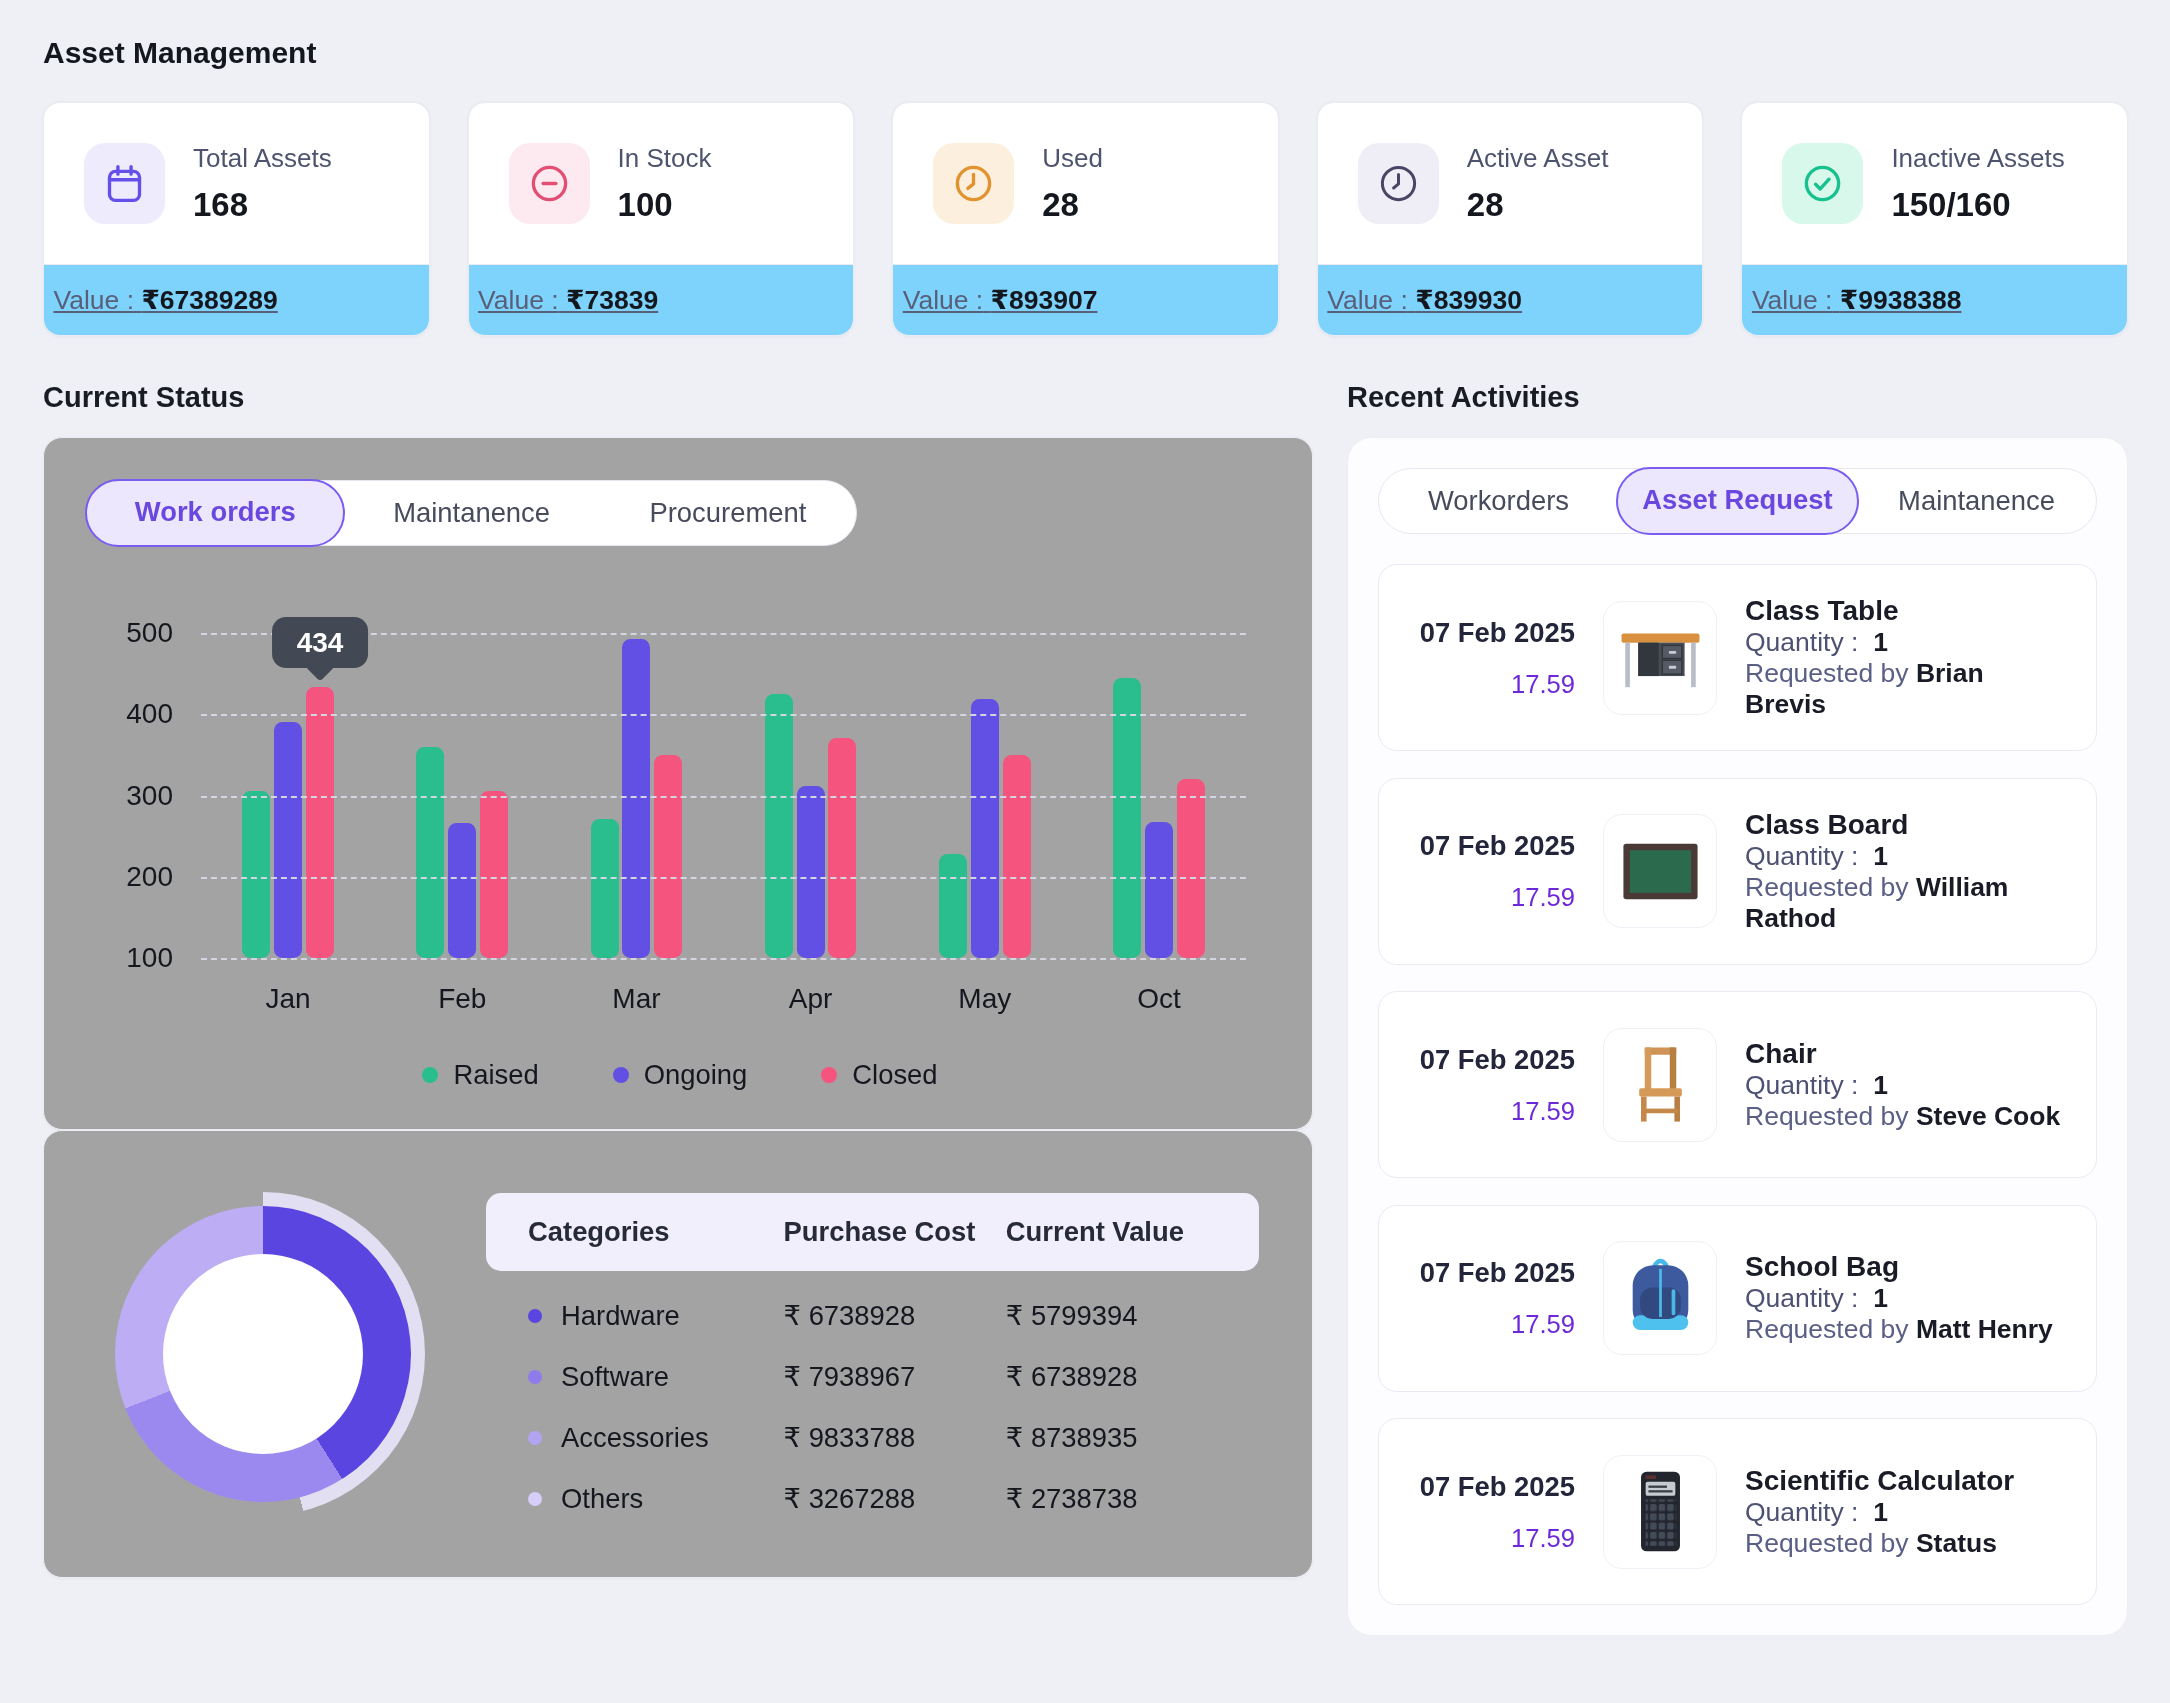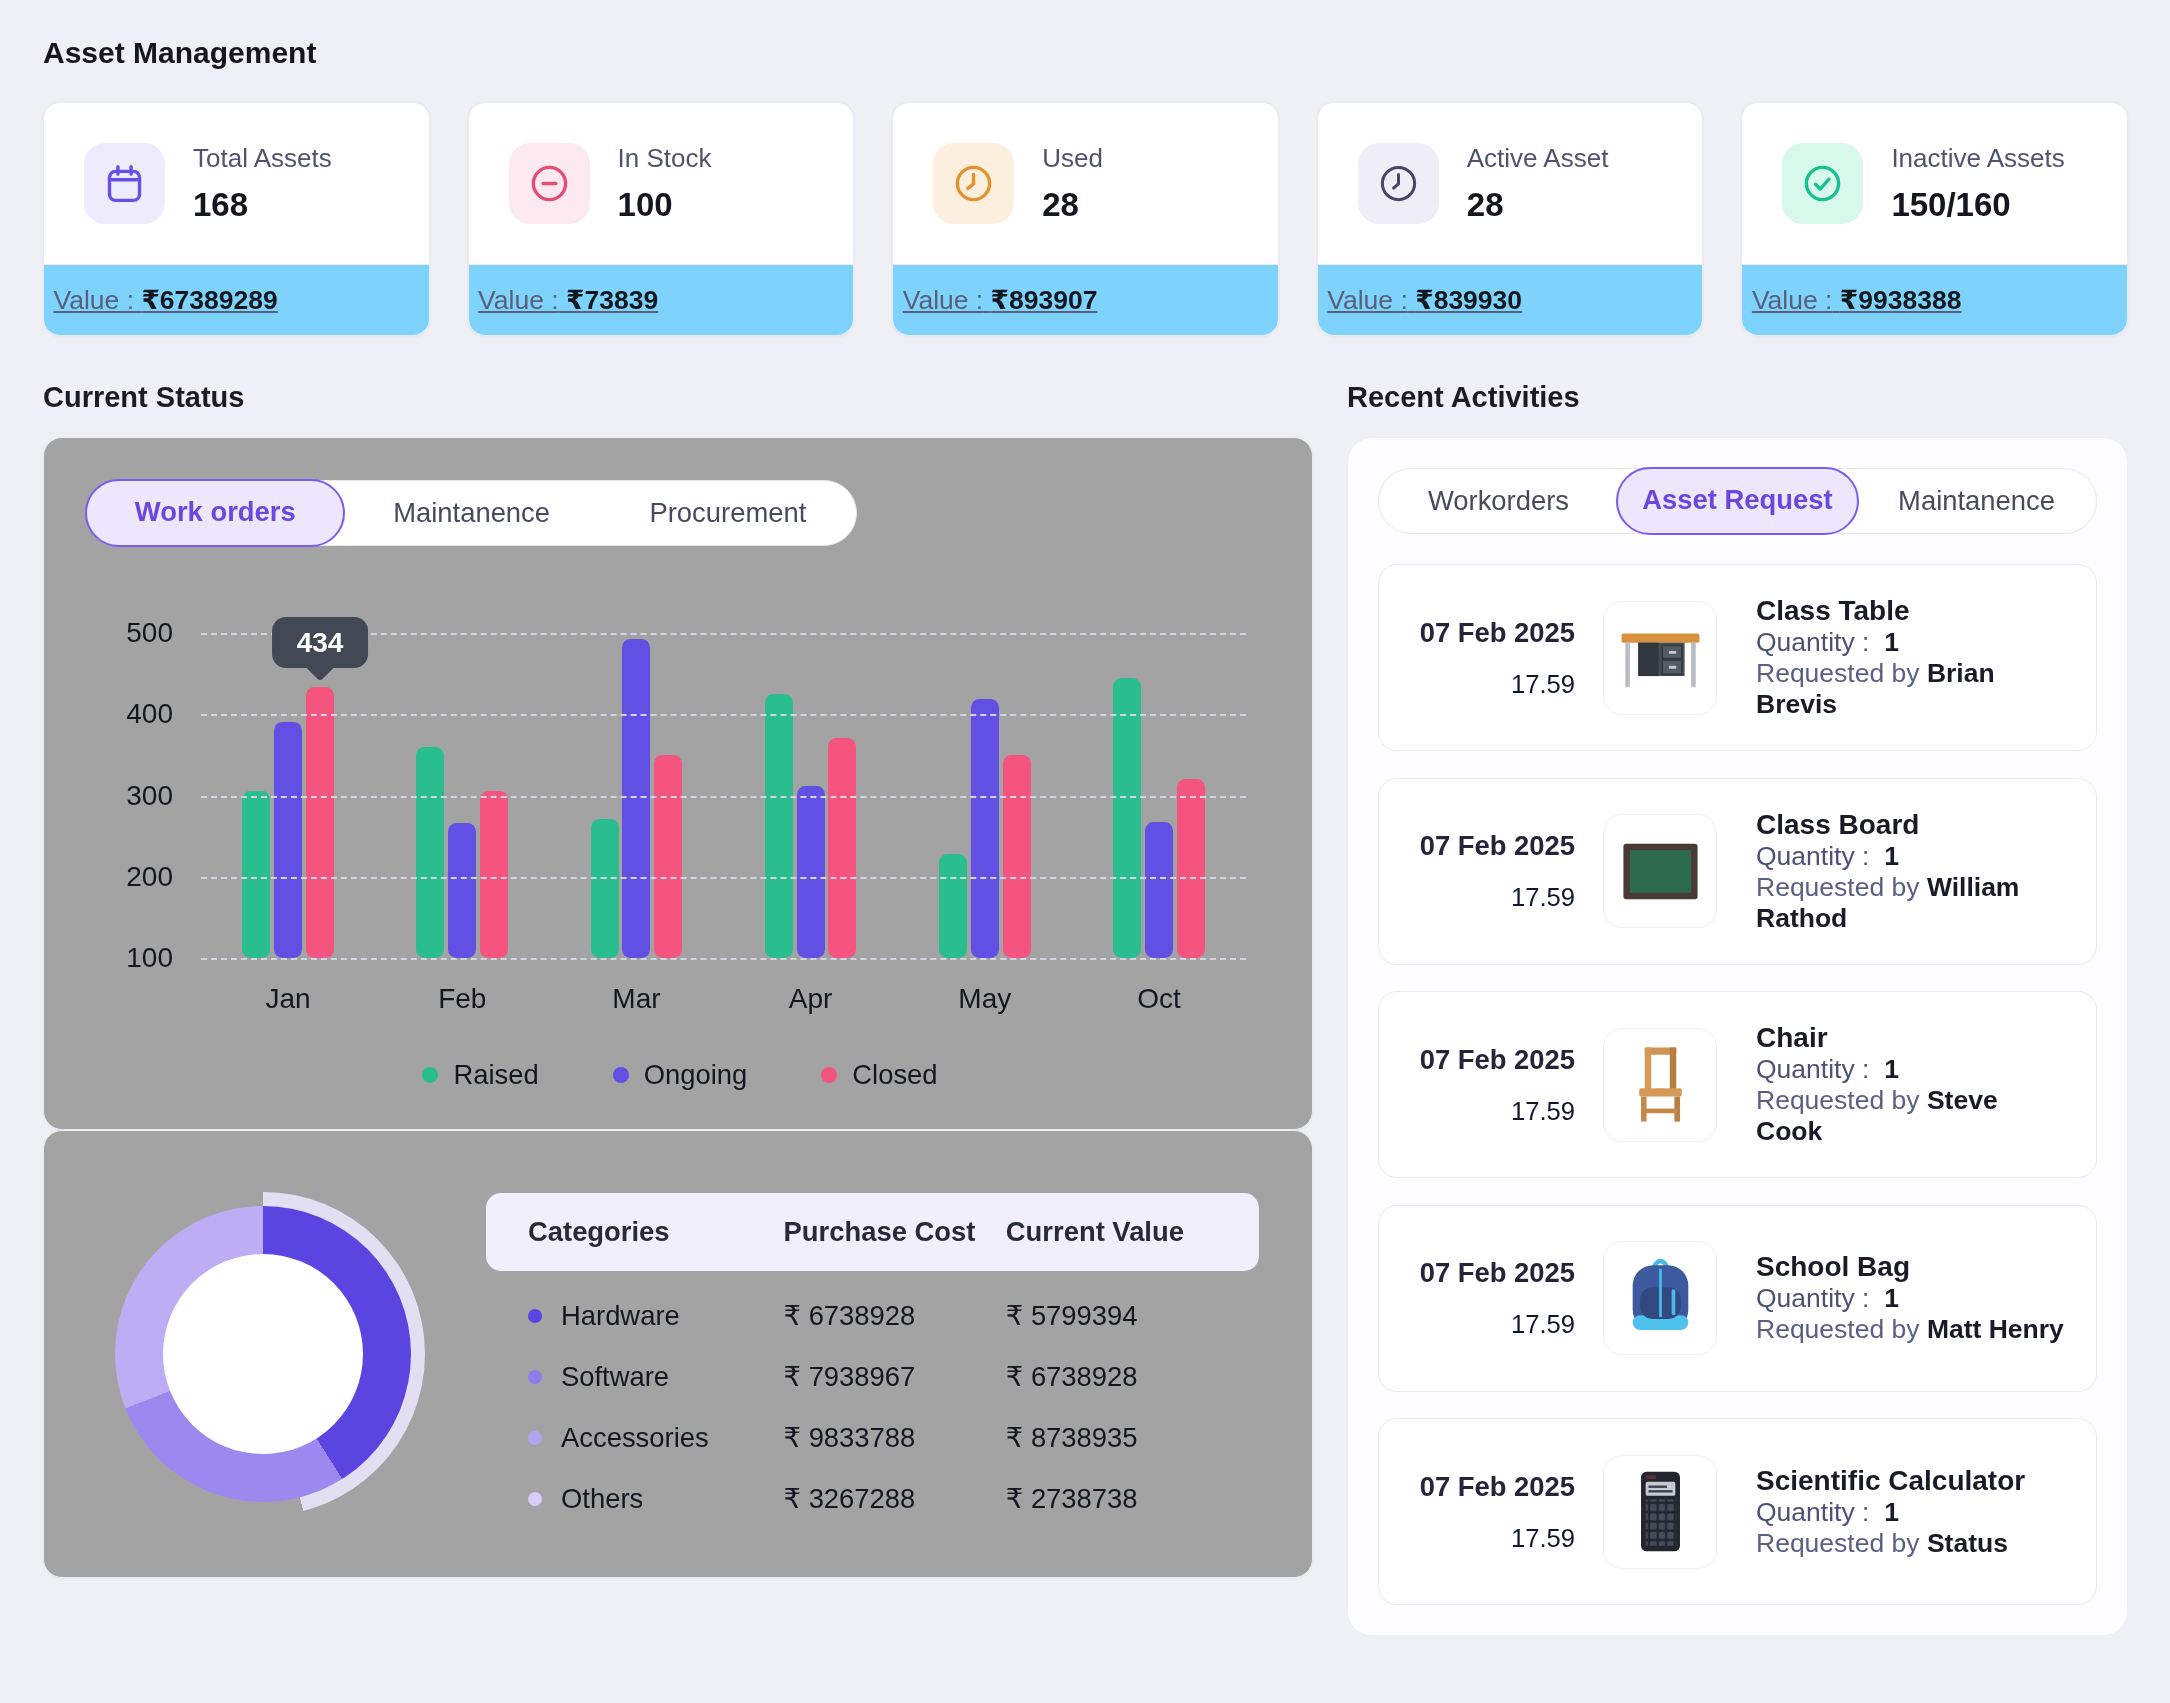--- a/index.html
+++ b/index.html
@@ -90,24 +90,24 @@
   
   .activities-panel { background:#fdfdff; border:0.9px solid #ededf3; border-radius:24.6px; padding:30px; }
   .activities-panel .tab-bar { width:100%; margin-bottom:30px; }
   .activity-item {
     background:#fff; border:0.9px solid #e9ebf3; border-radius:19px; padding:24.6px 28px;
     display:flex; align-items:center; gap:28px; margin-bottom:26.5px; min-height:187px; cursor:pointer;
   }
   .activity-item:last-child { margin-bottom:0; }
   .item-when { width:168px; flex:0 0 auto; display:flex; flex-direction:column; align-items:flex-end; gap:21px; }
   .item-date { font-size:27.4px; font-weight:700; color:#23263a; white-space:nowrap; }
-  .item-time { font-size:25.6px; color:#0f172a; }
+  .item-time { font-size:25.6px; color:#6d28d9; }
   .item-img { width:114px; height:114px; border:0.9px solid #eef0f6; border-radius:19px; display:flex; align-items:center; justify-content:center; flex:0 0 auto; background:#fff; }
   .item-img svg { width:89px; height:89px; }
-  .item-info { display:flex; flex-direction:column; min-width:0;margin-left:11px; }
+  .item-info { display:flex; flex-direction:column; min-width:0; }
   .item-title { font-size:28px; font-weight:700; color:#191b26; }
   .item-line { font-size:26.5px; color:#4d5274; }
   .item-line .strong { color:#191b26; font-weight:700; }
   .item-req { color:#5a5f85; }
 </style>
 </head>
 <body>
 
 <div class="page">
 

